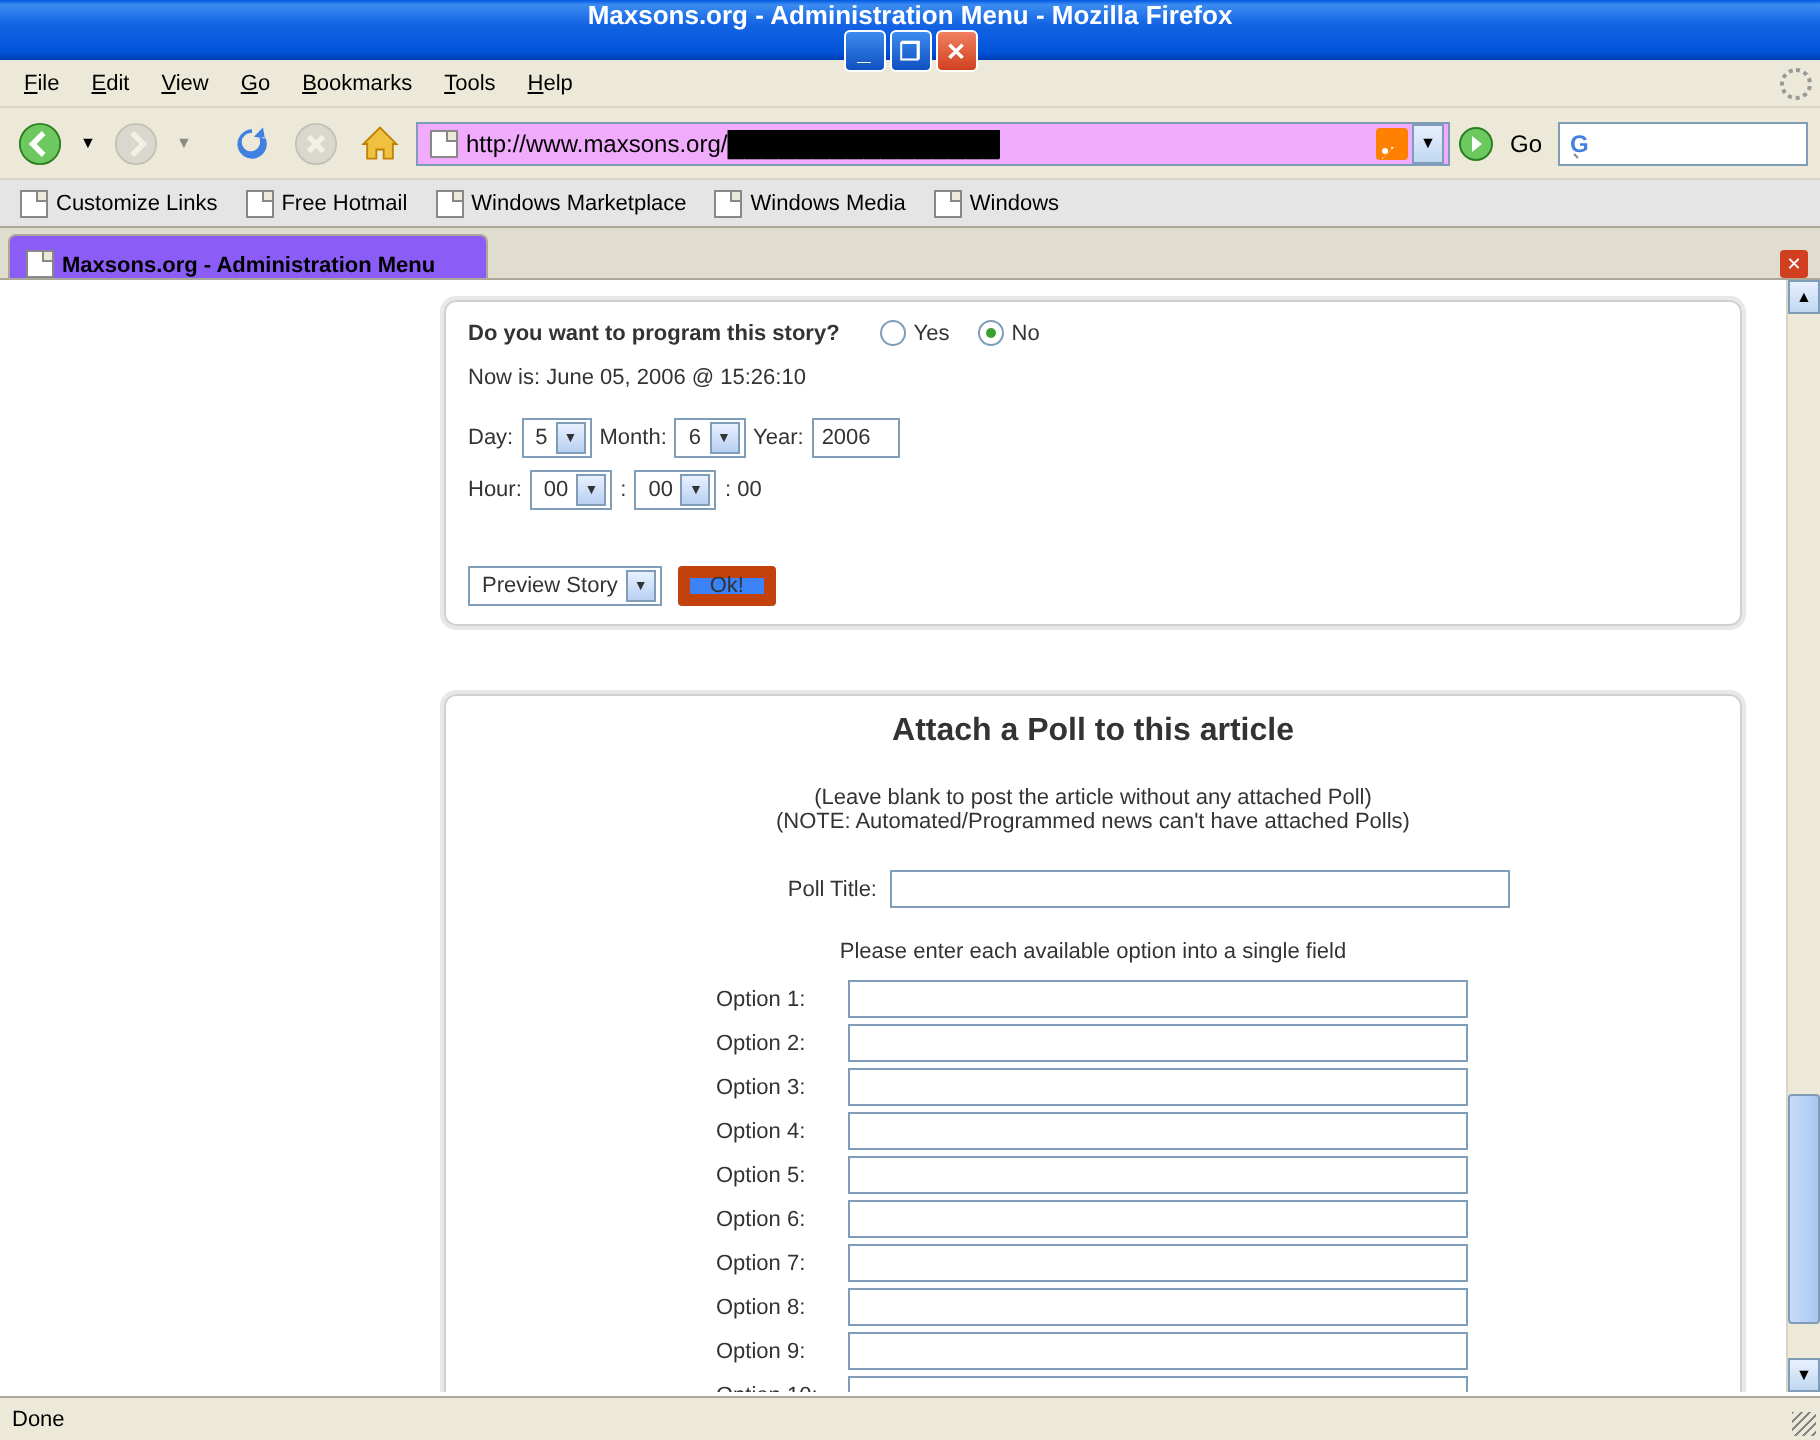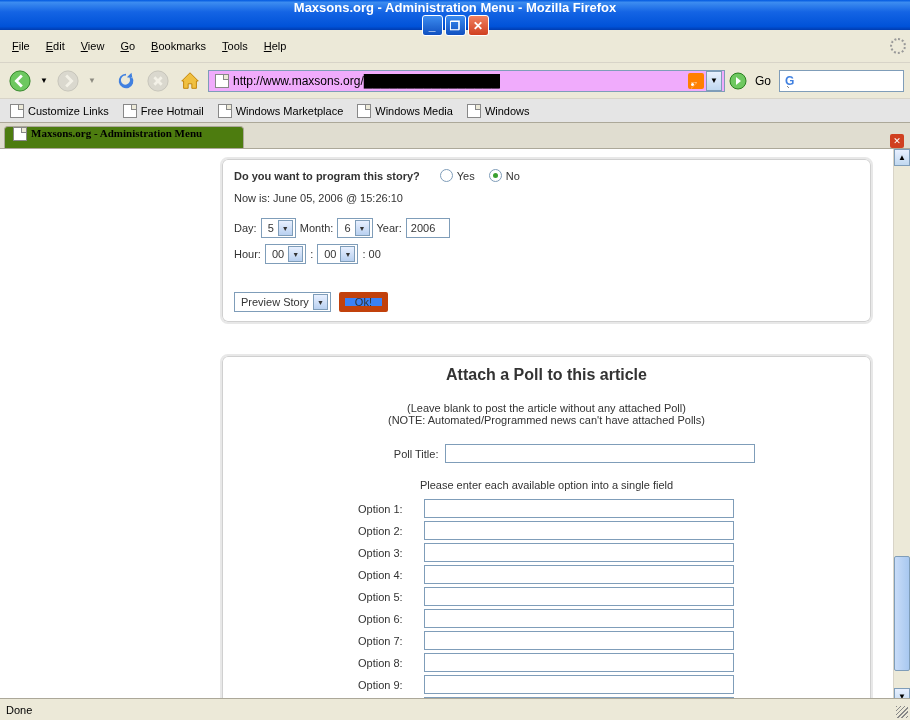--- a/index.html
+++ b/index.html
@@ -8,21 +8,21 @@
 
 .titlebar { background: linear-gradient(to bottom, #0058e0 0%, #3c8cf0 8%, #1464e4 40%, #0052d8 88%, #003cb0 100%); height: 30px; display: flex; align-items: center; padding: 0 4px; color: #fff; flex-direction: column; }
 .titlebar-icon { width: 16px; height: 16px; margin-right: 4px; background: radial-gradient(circle at 40% 40%, #ffb030, #e06000); border-radius: 50%; position: relative; }
 .titlebar-text { font-weight: bold; font-size: 13px; flex: 1; }
 .win-buttons { display: flex; gap: 2px; }
 .win-btn { width: 21px; height: 21px; border: 1px solid #fff; border-radius: 3px; display: flex; align-items: center; justify-content: center; font-weight: bold; font-size: 12px; color: #fff; }
 .win-min, .win-max { background: linear-gradient(to bottom, #3c8cf0, #1050c0); }
 .win-close { background: linear-gradient(to bottom, #f08060, #d04020); }
 
 
-.menubar { background: #ece9d8; height: 24px; display: flex; align-items: center; padding: 16px 4px; border-bottom: 1px solid #d8d4c8; }
+.menubar { background: #ece9d8; height: 24px; display: flex; align-items: flex-start; padding: 4px 4px; border-bottom: 1px solid #d8d4c8; }
 .menubar span { padding: 2px 8px; cursor: default; }
 .menubar span u { text-decoration: underline; }
 .throbber { margin-left: auto; width: 16px; height: 16px; border: 2px dotted #999; border-radius: 50%; }
 
 
 .navbar { background: #ece9d8; height: 36px; display: flex; align-items: center; padding: 0 6px; gap: 4px; border-bottom: 1px solid #d8d4c8; }
 .nav-btn { width: 28px; height: 28px; display: flex; align-items: center; justify-content: center; border-radius: 4px; }
 .nav-btn svg { width: 22px; height: 22px; }
 .nav-sep { width: 6px; }
 .urlbar { flex: 1; height: 22px; background: #f0abfc; border: 1px solid #7f9db9; display: flex; align-items: center; padding: 0 2px; }
@@ -36,21 +36,21 @@
 .searchbox { width: 125px; height: 22px; background: #fff; border: 1px solid #7f9db9; display: flex; align-items: center; padding: 0 4px; }
 
 
 .bookbar { background: #e5e5e5; height: 24px; display: flex; align-items: center; padding: 0 4px; gap: 2px; border-bottom: 1px solid #aca899; }
 .bookmark { display: flex; align-items: center; padding: 2px 6px; gap: 4px; }
 .page-icon { width: 14px; height: 14px; background: #fff; border: 1px solid #888; position: relative; }
 .page-icon::after { content: ""; position: absolute; top: 0; right: 0; width: 4px; height: 4px; background: #ece9d8; border-left: 1px solid #888; border-bottom: 1px solid #888; }
 
 
 .tabbar { background: #e0ddd0; height: 26px; display: flex; align-items: flex-end; padding: 0 4px; position: relative; border-bottom: 1px solid #aca899; }
-.tab { background: #4d7c0f; border: 1px solid #aca899; border-bottom: none; border-radius: 4px 4px 0 0; height: 22px; display: flex; align-items: flex-start; padding: 0 8px; gap: 4px; font-weight: bold; min-width: 240px; font-family: Liberation Serif, serif; }
+.tab { background: #8b5cf6; border: 1px solid #aca899; border-bottom: none; border-radius: 4px 4px 0 0; height: 22px; display: flex; align-items: flex-end; padding: 0 8px; gap: 4px; font-weight: bold; min-width: 240px; }
 .tab-close { margin-left: auto; width: 14px; height: 14px; background: #d04020; color: #fff; display: flex; align-items: center; justify-content: center; font-size: 9px; border-radius: 2px; position: absolute; right: 6px; }
 
 
 .content-wrap { position: relative; height: 556px; background: #fff; display: flex; }
 .content { flex: 1; overflow: hidden; padding-left: 220px; padding-top: 8px; font-family: Verdana, sans-serif; font-size: 11px; color: #333; }
 .scrollbar { width: 17px; background: #ece9d8; border-left: 1px solid #d8d4c8; display: flex; flex-direction: column; }
 .scroll-btn { height: 17px; background: linear-gradient(to bottom, #e8f0ff, #c0d8f0); border: 1px solid #7f9db9; display: flex; align-items: center; justify-content: center; font-size: 8px; }
 .scroll-track { flex: 1; position: relative; }
 .scroll-thumb { position: absolute; left: 0; right: 0; background: linear-gradient(to right, #c8dcf8, #a8c8f0); border: 1px solid #7f9db9; border-radius: 2px; }
 

